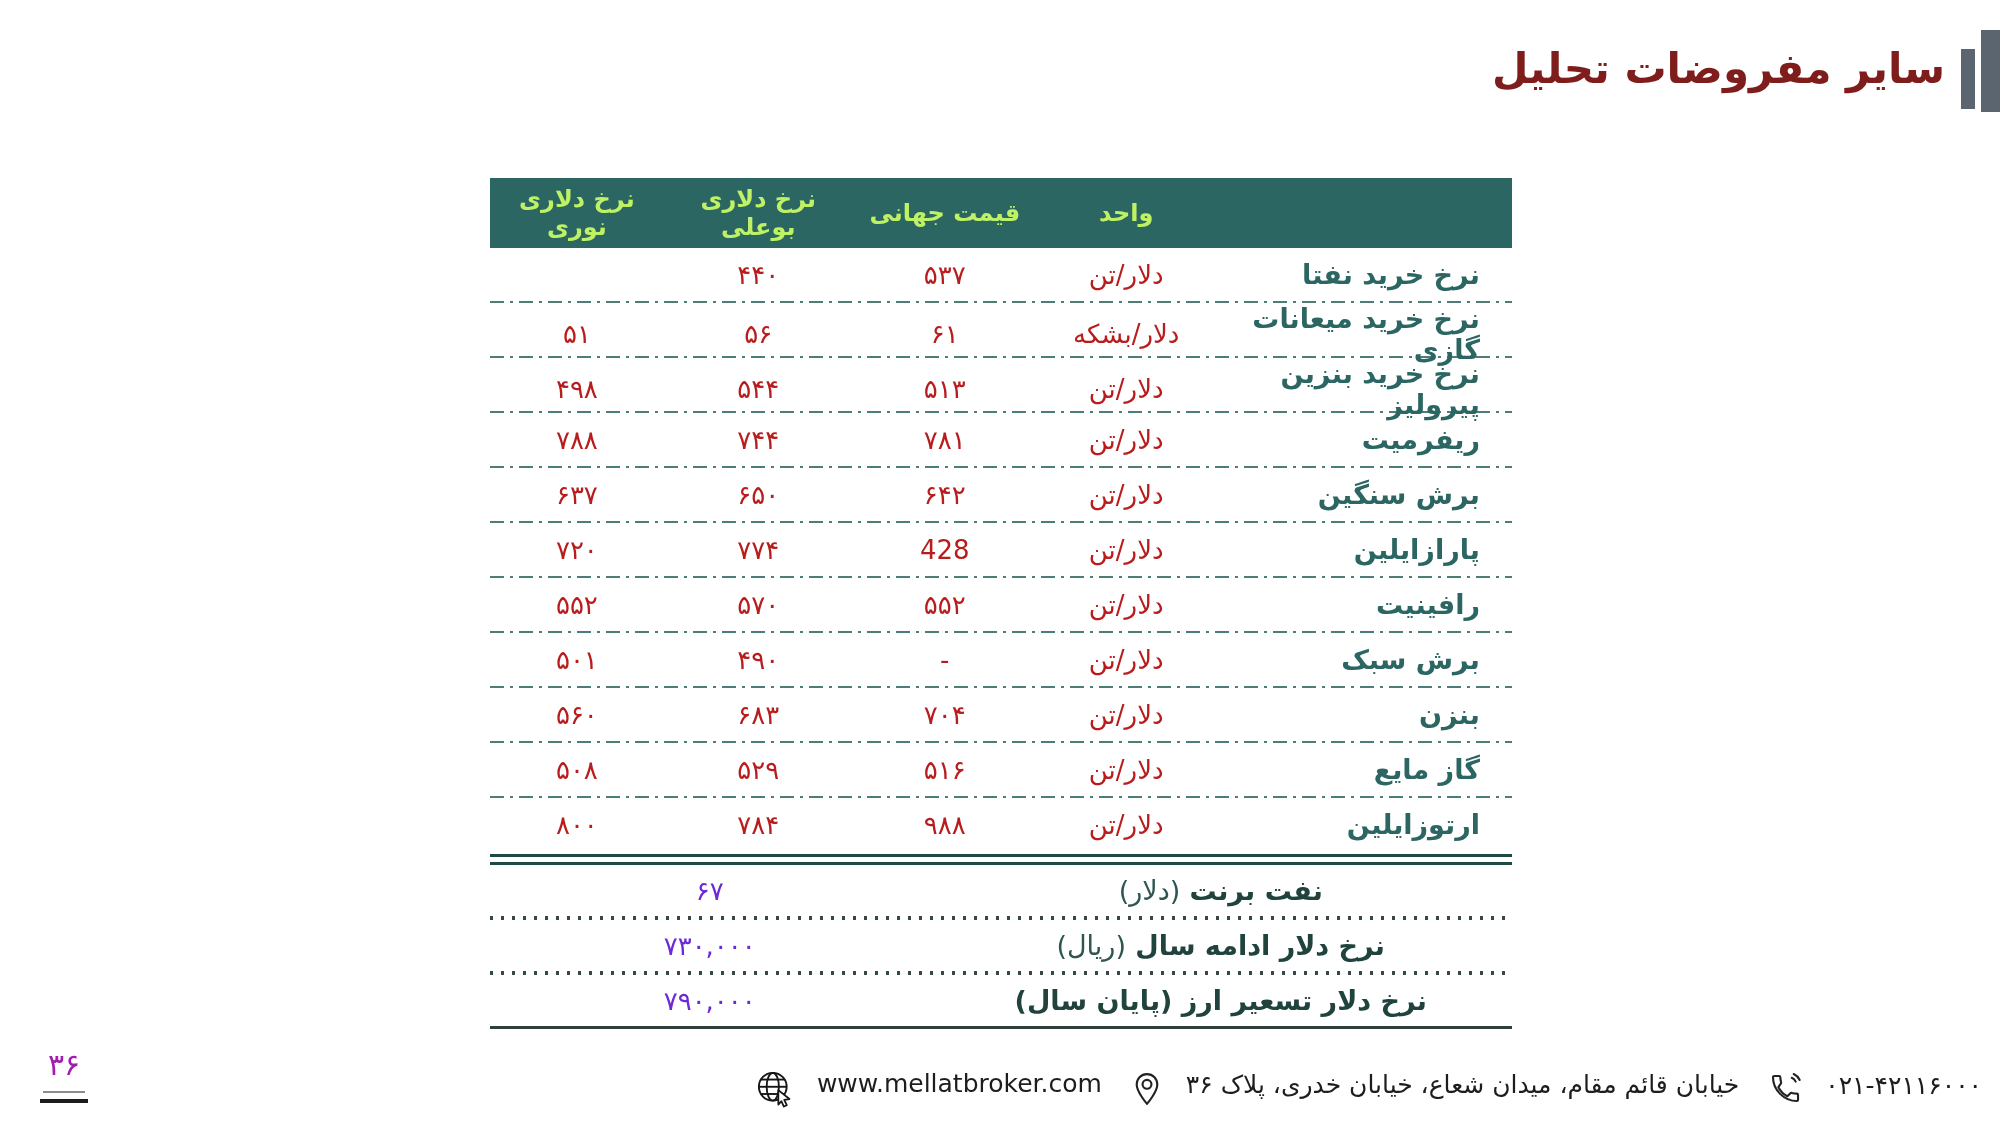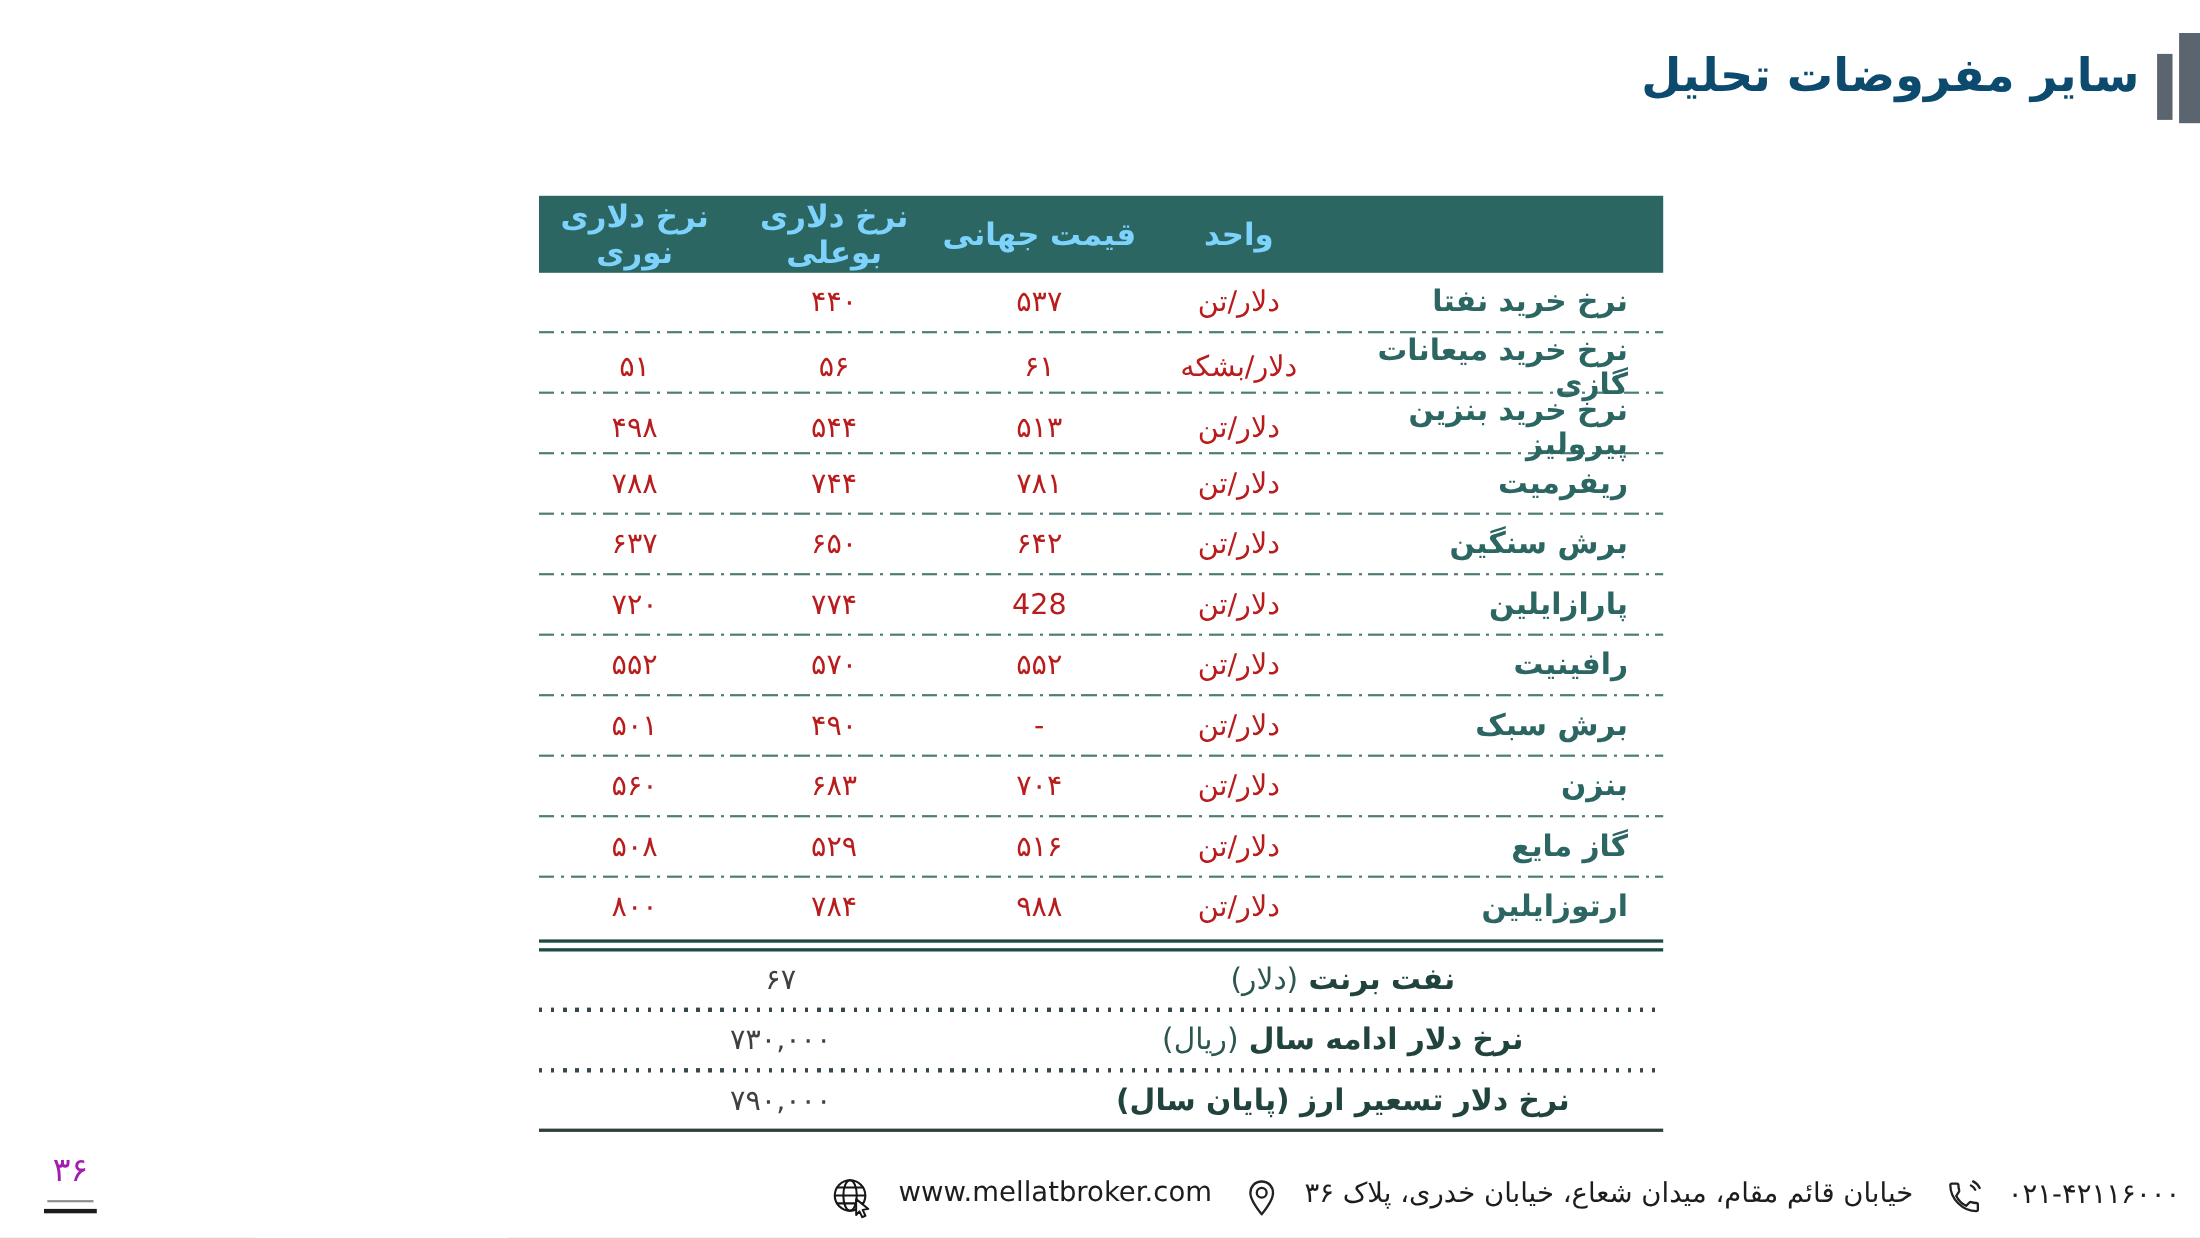--- a/index.html
+++ b/index.html
@@ -6,35 +6,35 @@
   html,body { background:#e8e8e8; }
   .slide {
     position:relative; width:2000px; height:1125px; background:#ffffff;
     font-family:"DejaVu Sans", sans-serif; overflow:hidden; margin:0 auto;
   }
   
   .title-row { position:absolute; top:30px; right:0; display:flex; direction:rtl; align-items:flex-start; gap:16px; }
   .title-bars { display:flex; direction:rtl; align-items:flex-start; gap:6px; }
   .bar-tall  { width:19px; height:82px; background:#5b6570; }
   .bar-short { width:14px; height:60px; background:#5b6570; margin-top:19px; }
-  .slide-title { font-size:42px; font-weight:700; color:#0c4a6e; margin-top:14px; letter-spacing:0; }
+  .slide-title { font-size:42px; font-weight:700; color:#7f1d1d; margin-top:14px; letter-spacing:0; }
   
   .assumptions-table { position:absolute; left:490px; top:178px; width:1022px; direction:rtl; }
   .grid-row { display:grid; direction:rtl; grid-template-columns:29% 17.5% 18% 18.5% 17%; align-items:center; }
   .thead { height:70px; background:#2c6662; }
-  .thead .cell { color:#7dd3fc; font-weight:700; font-size:28px; text-align:center; }
+  .thead .cell { color:#bef264; font-weight:700; font-size:24px; text-align:center; }
   .data-row { height:53px; }
   .cell { font-size:26px; color:#b91c1c; text-align:center; }
   .cell.label { text-align:right; padding-right:32px; color:#2c6662; font-weight:700; font-size:27px; }
   .sep { height:2px; background:repeating-linear-gradient(90deg,#4d7d77 0 14px,transparent 14px 20px,#4d7d77 20px 23px,transparent 23px 29px); }
   .double-rule { height:11px; border-top:3px solid #1d4a45; border-bottom:3px solid #1d4a45; margin-top:3px; }
   .sum-row { height:51px; display:grid; direction:rtl; grid-template-columns:57% 43%; align-items:center; }
   .sum-label { text-align:center; color:#21433e; font-size:27px; font-weight:700; }
   .sum-label .suffix { font-weight:400; color:#2c5650; }
-  .sum-value { text-align:center; font-size:26px; color:#404040; }
+  .sum-value { text-align:center; font-size:26px; color:#6d28d9; }
   .dot-sep { height:4px; background:repeating-linear-gradient(90deg,#37474a 0 3px,transparent 3px 11px); }
   .bottom-rule { border-top:3px solid #2e3f3c; }
   
   .footer { position:absolute; bottom:16px; right:18px; display:flex; direction:rtl; align-items:center; gap:28px; color:#1d1d1d; }
   .footer-group { display:flex; direction:rtl; align-items:flex-start; gap:22px; font-size:25px; }
   .footer svg { display:block; }
   .phone-number { direction:ltr; unicode-bidi:embed; }
   .website-text { direction:ltr; unicode-bidi:embed; }
   
   .page-num-block { position:absolute; left:40px; bottom:22px; width:48px; text-align:center; }

